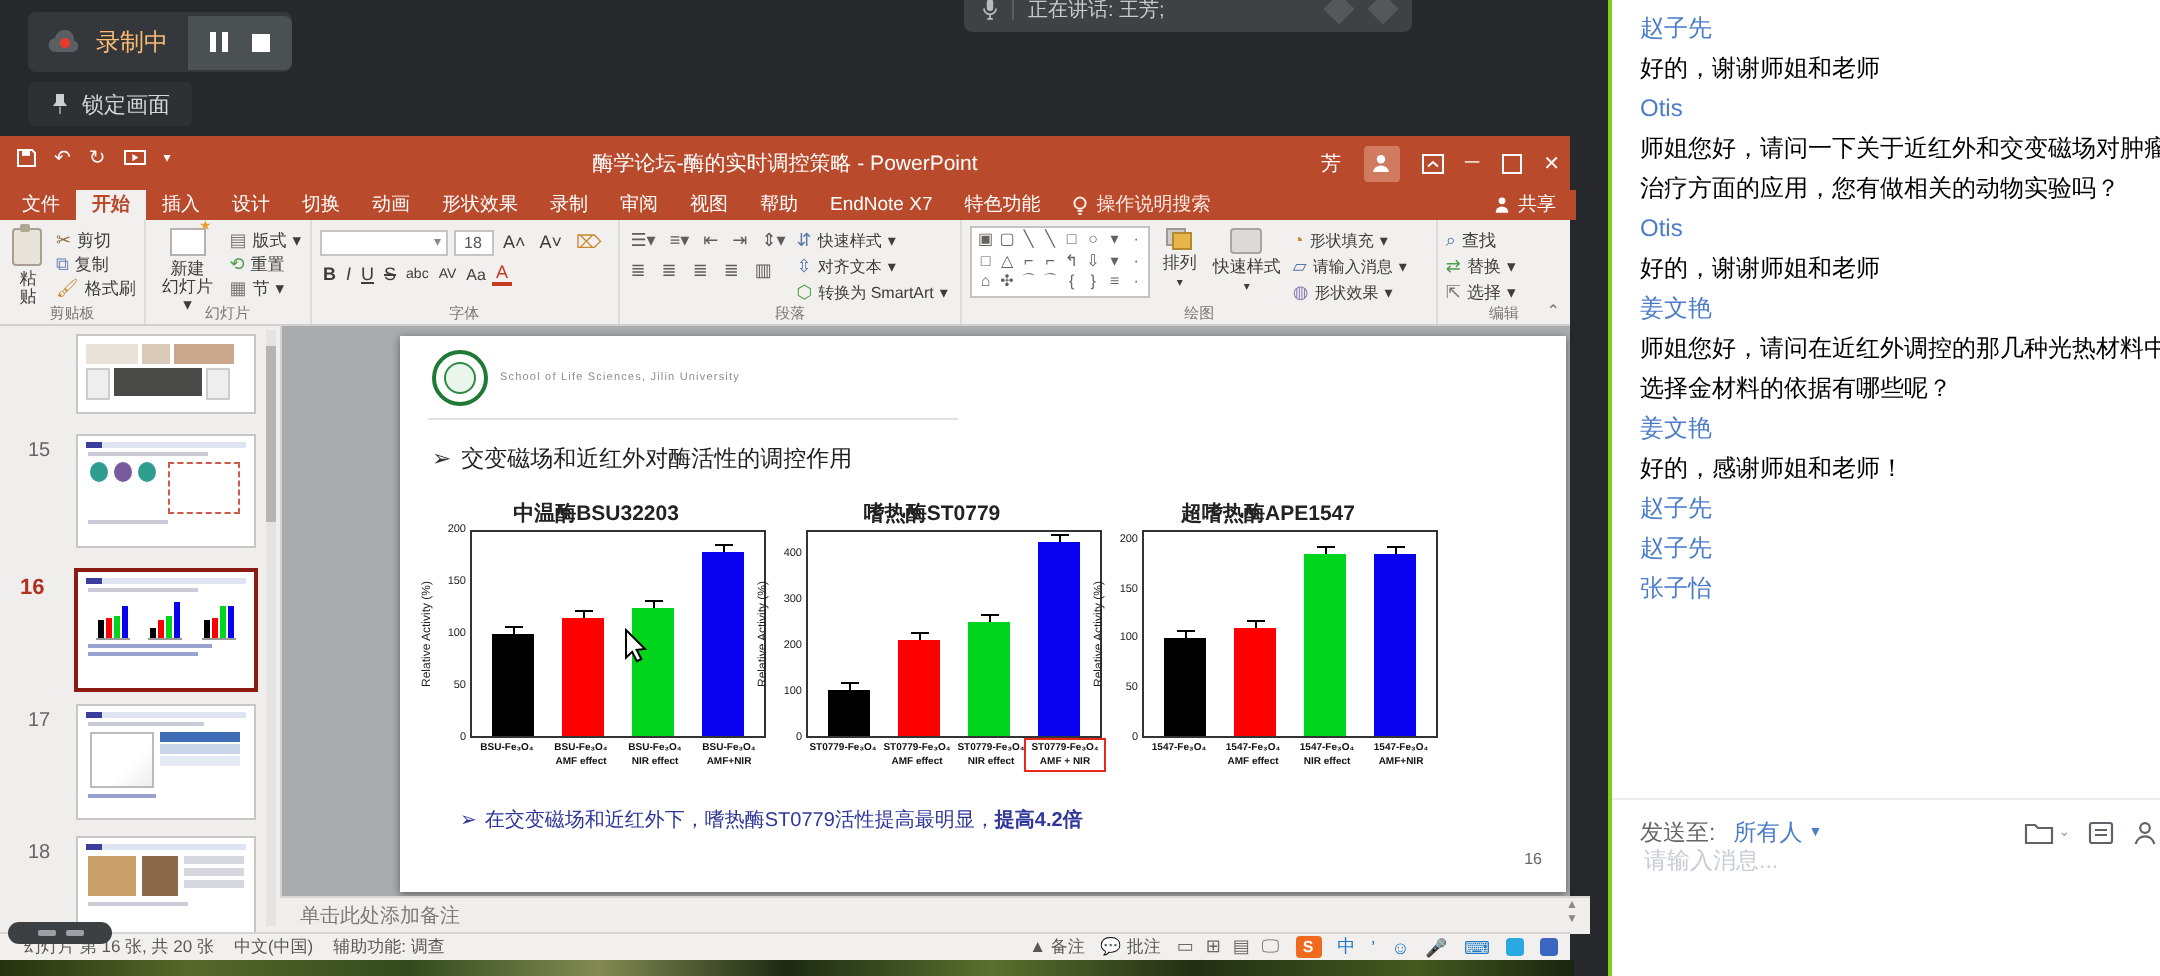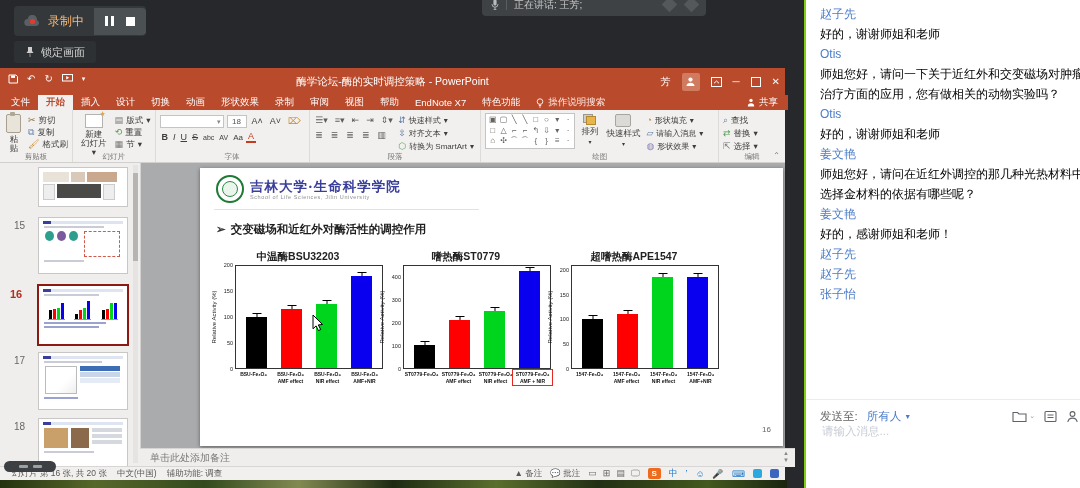--- a/index.html
+++ b/index.html
@@ -75,21 +75,21 @@
   .mini-pill i{width:9px;height:3px;background:#9aa0a4;display:block;border-radius:1px;}
 
   .canvas{left:140px;top:163px;width:645px;height:285px;background:#a9abad;}
   .slide{left:200px;top:168px;width:583px;height:278px;background:#fff;box-shadow:0 1px 4px rgba(0,0,0,.45);}
   .logo-row{left:16px;top:7px;display:flex;align-items:center;gap:6px;}
   .ulogo{width:24px;height:24px;border-radius:50%;border:2px solid #1e7a34;display:flex;align-items:center;justify-content:center;}
   .ulogo i{width:14px;height:14px;border-radius:50%;border:1px solid #2e8b44;background:#eaf5ec;display:block;}
   .utitle{font-family:"DejaVu Serif",serif;font-weight:bold;font-size:13.5px;color:#3a3f9c;letter-spacing:1px;line-height:15px;}
   .usub{font-size:5.5px;color:#8a8f94;letter-spacing:.6px;}
   .logo-line{left:14px;top:41px;width:265px;height:1px;background:#dfe2e6;}
-  .sheading{left:16px;top:54px;font-size:11.5px;font-weight:bold;color:#1f1f1f;}
+  .sheading{left:16px;top:54px;font-size:11.5px;font-weight:normal;color:#1f1f1f;}
   .sheading .mk{margin-right:5px;color:#333;}
   .sbullets{left:30px;top:235px;font-size:10px;color:#2f3699;line-height:15px;}
   .sbullets .mk{color:#2f3699;margin-right:4px;}
   .spage{right:12px;top:257px;font-size:8px;color:#666;}
 
   
   .mini-chart{position:absolute;top:82px;width:170px;height:152px;}
   .ct{text-align:center;font-size:10.5px;font-weight:600;color:#222;height:15px;}
   .cb{display:flex;height:104px;}
   .cyl{width:9px;position:relative;}
@@ -478,21 +478,20 @@
   <div class="abs thumb-scroll" style="left:133px;top:165px;">
       <i></i>
     </div>
 
   <div class="abs slide">
     <div class="abs logo-row">
       <span class="ulogo">
           <i></i>
         </span>
       <span>
-        <div class="utitle">吉林大学·生命科学学院</div>
         <div class="usub">School of Life Sciences, Jilin University</div>
       </span>
     </div>
     <div class="abs logo-line"></div>
     <div class="abs sheading"><span class="mk">➢</span><span>交变磁场和近红外对酶活性的调控作用</span></div>
 
     <div class="mini-chart" style="left:13px;">
         <div class="ct">中温酶BSU32203</div>
         <div class="cb">
           <div class="cyl">
@@ -604,20 +603,21 @@
         </div>
         <div class="cxl">
           <div class="cxc">1547-Fe₃O₄</div>
           <div class="cxc">1547-Fe₃O₄<br>AMF effect</div>
           <div class="cxc">1547-Fe₃O₄<br>NIR effect</div>
           <div class="cxc">1547-Fe₃O₄<br>AMF+NIR</div>
         </div>
       </div>
 
     <div class="abs sbullets">
+      <div><span class="mk">➢</span><span>在交变磁场和近红外下，嗜热酶ST0779活性提高最明显，</span><b>提高4.2倍</b></div>
     </div>
     <div class="abs spage">16</div>
   </div>
 
   <svg class="abs cursor-svg" width="15" height="18" viewBox="0 0 15 18">
     <path d="M2 1l9.5 9.5-4.2.4 2.4 4.6-2.3 1.1-2.3-4.7-3.1 2.9z" fill="#fff" stroke="#000" stroke-width="1"></path>
   </svg>
 
   <div class="abs notes-pane">
     <span>单击此处添加备注</span>

